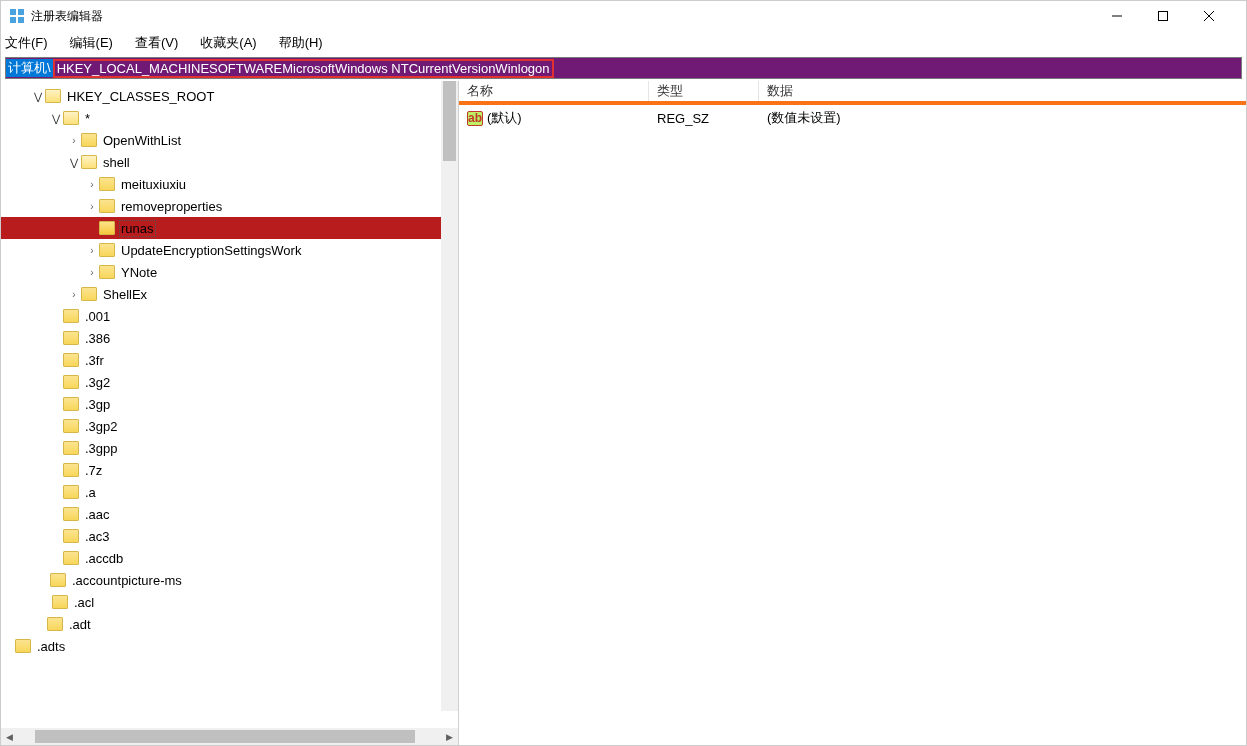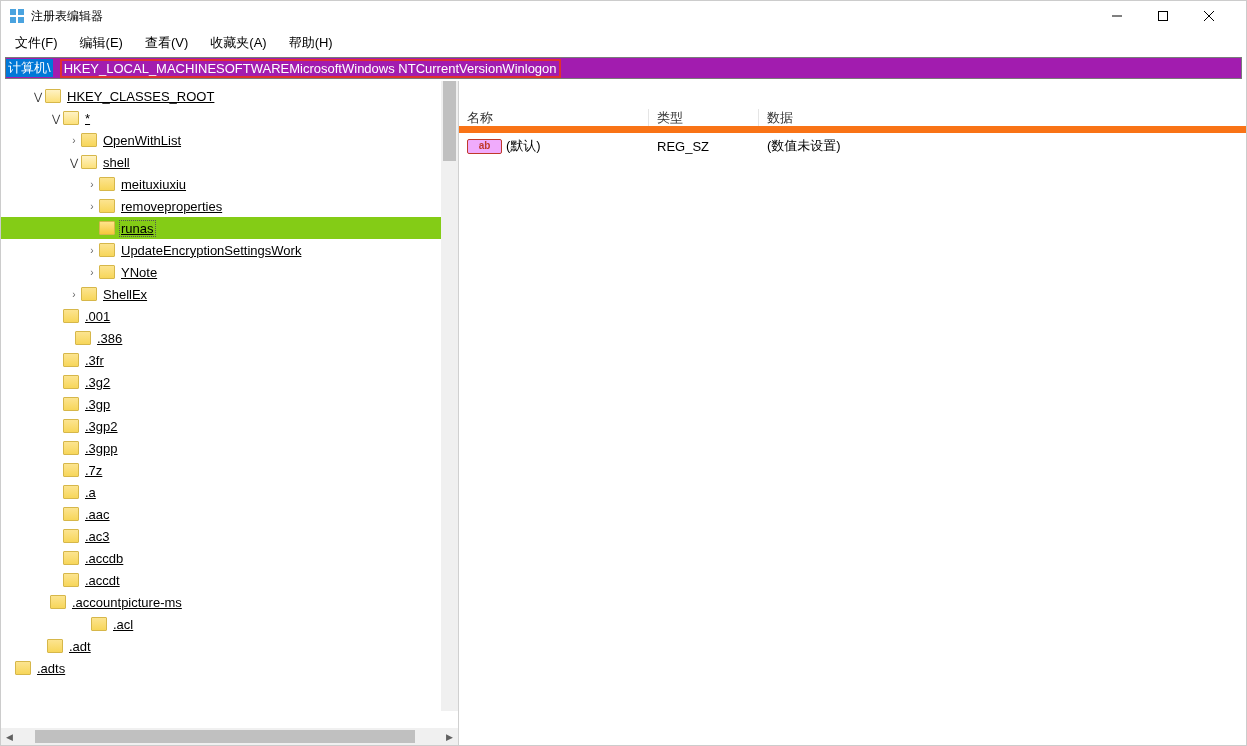--- a/index.html
+++ b/index.html
@@ -4,25 +4,25 @@
   <style>
     * { margin: 0; padding: 0; box-sizing: border-box; font-family: "Segoe UI", "Microsoft YaHei", sans-serif; font-size: 13px; }
     body { background: #fff; width: 1247px; height: 746px; overflow: hidden; display: flex; flex-direction: column; border: 1px solid #ccc; }
     
     .titlebar { height: 30px; display: flex; align-items: center; padding: 0 14px 0 8px; background: #fff; }
     .titlebar-icon { width: 16px; height: 16px; margin-right: 6px; display: inline-flex; align-items: center; justify-content: center;}
     .titlebar-title { flex: 1; font-size: 12px; }
     .win-controls { display: flex; }
     .win-btn { width: 46px; height: 30px; display: flex; align-items: center; justify-content: center; cursor: pointer; }
     
-    .menubar { height: 24px; display: flex; align-items: center; padding: 0 10px; gap: 14px; font-size: 13px; }
+    .menubar { height: 24px; display: flex; align-items: center; padding: 0 0; gap: 14px; font-size: 13px; }
     .menu-item { cursor: pointer; padding: 2px 4px; }
     
     .addressbar-wrap { padding: 2px 4px 2px 4px; }
-    .addressbar { height: 22px; border: 1px solid #7a7a7a; display: flex; align-items: center; background: #a21caf; color: #fff; overflow: hidden; gap: 7px;}
+    .addressbar { height: 22px; border: 1px solid #7a7a7a; display: flex; align-items: center; background: #701a75; color: #fff; overflow: hidden;}
     .addr-prefix { background: #0078d7; color: #fff; padding: 0 2px; white-space: nowrap;}
     .addr-path-box { display: inline-block; border: 2px solid #e03030; padding: 0 2px; white-space: nowrap;}
     .addr-path { }
     
     .content { flex: 1; display: flex; min-height: 0; }
     .tree-pane { width: 458px; position: relative; border-right: 1px solid #d0d0d0; overflow: hidden; display: flex; flex-direction: column;}
     .tree-scroll { flex: 1; overflow: hidden; position: relative; padding-top: 4px;}
     .tree-vtrack { position: absolute; right: 0; top: 0; bottom: 17px; width: 17px; background: #f0f0f0; }
     .tree-vthumb { position: absolute; left: 2px; right: 2px; top: 0; height: 80px; background: #c0c0c0; }
     .tree-htrack { height: 17px; background: #f0f0f0; display: flex; align-items: center; position: relative;}
@@ -30,38 +30,38 @@
     .tree-harrow { width: 17px; height: 17px; display: flex; align-items: center; justify-content: center; color: #606060; font-size: 9px;}
     .tree-harrow.left { position: absolute; left: 0;}
     .tree-harrow.right { position: absolute; right: 0;}
 
     .node { display: flex; align-items: center; height: 22px; white-space: nowrap; cursor: pointer;}
     .expander { width: 14px; text-align: center; color: #666; font-size: 10px; display: inline-block; flex-shrink: 0;}
     .expander.open { color: #333; }
     .folder-icon { width: 16px; height: 14px; margin-right: 4px; flex-shrink: 0; display: inline-block; background: linear-gradient(#fce490,#f7d65a); border: 1px solid #d6b74a; border-radius: 1px; position: relative;}
     .folder-icon.open { background: linear-gradient(#fff2c4,#fce07a); }
     .folder-icon.selected { background: linear-gradient(#ffe38a,#f5c83b); }
-    .node.selected { background: #84cc16; text-align: center; }
+    .node.selected { background: #b91c1c; text-align: center; }
     .node.selected .label { border: 1px dotted #555; padding: 0 1px;}
-    .label { padding: 0 2px; text-decoration: underline; }
+    .label { padding: 0 2px; }
     .blank-exp { width: 14px; flex-shrink: 0; display: inline-block;}
 
     .list-pane { flex: 1; display: flex; flex-direction: column; }
-    .list-header { display: flex; height: 24px; border-bottom: 7px solid #f97316; align-items: flex-start; margin-top: 28px; }
+    .list-header { display: flex; height: 24px; border-bottom: 4px solid #f97316; align-items: flex-start; }
     .list-col { padding: 0 8px; border-right: 1px solid #e5e5e5; height: 100%; display: flex; align-items: center; color: #333; cursor: pointer;}
     .list-col.name { width: 190px; }
     .list-col.type { width: 110px; }
     .list-col.data { flex: 1; border-right: none;}
     .list-body { flex: 1; padding-top: 2px;}
     .list-row { display: flex; height: 22px; align-items: center; }
     .cell { padding: 0 8px; }
     .cell.name { width: 190px; display: flex; align-items: center; gap: 4px;}
     .cell.type { width: 110px; }
     .cell.data { flex: 1; }
-    .str-icon { width: 35px; height: 15px; display: inline-flex; align-items: center; justify-content: center; background: #f0abfc; border: 1px solid #c0392b; border-radius: 2px; font-size: 10px; font-weight: bold; color: #c0392b; padding: 0 1px; line-height: 1;}
+    .str-icon { width: 16px; height: 15px; display: inline-flex; align-items: center; justify-content: center; background: #bef264; border: 1px solid #c0392b; border-radius: 2px; font-size: 12px; font-weight: bold; color: #c0392b; padding: 0 1px; line-height: 1;}
   </style>
 </head>
 <body>
 
 <div class="titlebar">
   <span class="titlebar-icon">
     <svg width="16" height="16" viewBox="0 0 16 16">
         <rect x="1" y="1" width="6" height="6" fill="#4aa3df"></rect>
         <rect x="9" y="1" width="6" height="6" fill="#4aa3df"></rect>
         <rect x="1" y="9" width="6" height="6" fill="#4aa3df"></rect>
@@ -167,21 +167,21 @@
         <span class="expander">›</span>
         <span class="folder-icon"></span>
         <span class="label">ShellEx</span>
       </div>
 
       <div class="node" style="padding-left:48px">
           <span class="blank-exp"></span>
           <span class="folder-icon"></span>
           <span class="label">.001</span>
         </div>
-      <div class="node" style="padding-left:60px">
+      <div class="node" style="padding-left:48px">
           <span class="blank-exp"></span>
           <span class="folder-icon"></span>
           <span class="label">.386</span>
         </div>
       <div class="node" style="padding-left:48px">
           <span class="blank-exp"></span>
           <span class="folder-icon"></span>
           <span class="label">.3fr</span>
         </div>
       <div class="node" style="padding-left:48px">
@@ -222,31 +222,26 @@
       <div class="node" style="padding-left:48px">
           <span class="blank-exp"></span>
           <span class="folder-icon"></span>
           <span class="label">.ac3</span>
         </div>
       <div class="node" style="padding-left:48px">
           <span class="blank-exp"></span>
           <span class="folder-icon"></span>
           <span class="label">.accdb</span>
         </div>
-      <div class="node" style="padding-left:48px">
-          <span class="blank-exp"></span>
-          <span class="folder-icon"></span>
-          <span class="label">.accdt</span>
-        </div>
       <div class="node" style="padding-left:35px">
           <span class="blank-exp"></span>
           <span class="folder-icon"></span>
           <span class="label">.accountpicture-ms</span>
         </div>
-      <div class="node" style="padding-left:76px">
+      <div class="node" style="padding-left:37px">
           <span class="blank-exp"></span>
           <span class="folder-icon"></span>
           <span class="label">.acl</span>
         </div>
       <div class="node" style="padding-left:32px">
           <span class="blank-exp"></span>
           <span class="folder-icon"></span>
           <span class="label">.adt</span>
         </div>
       <div class="node" style="">

